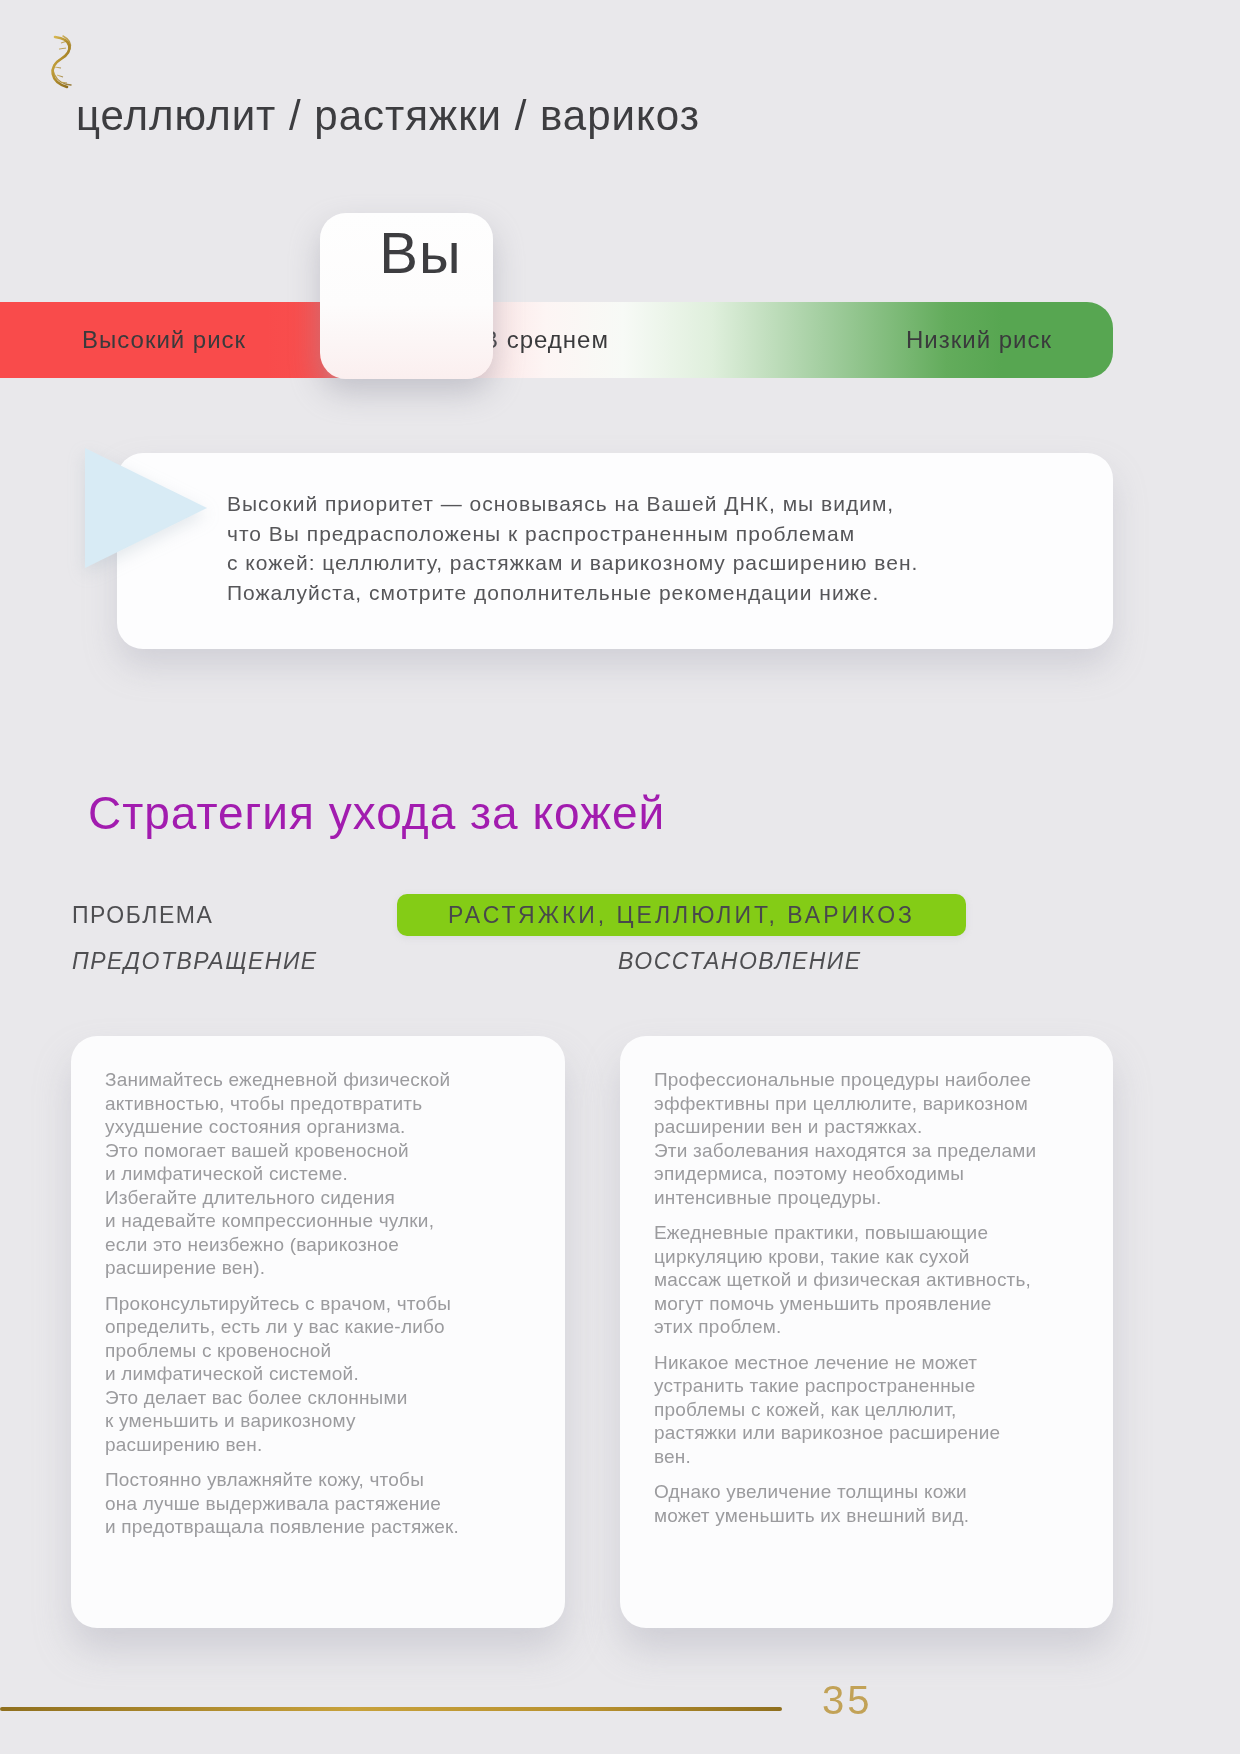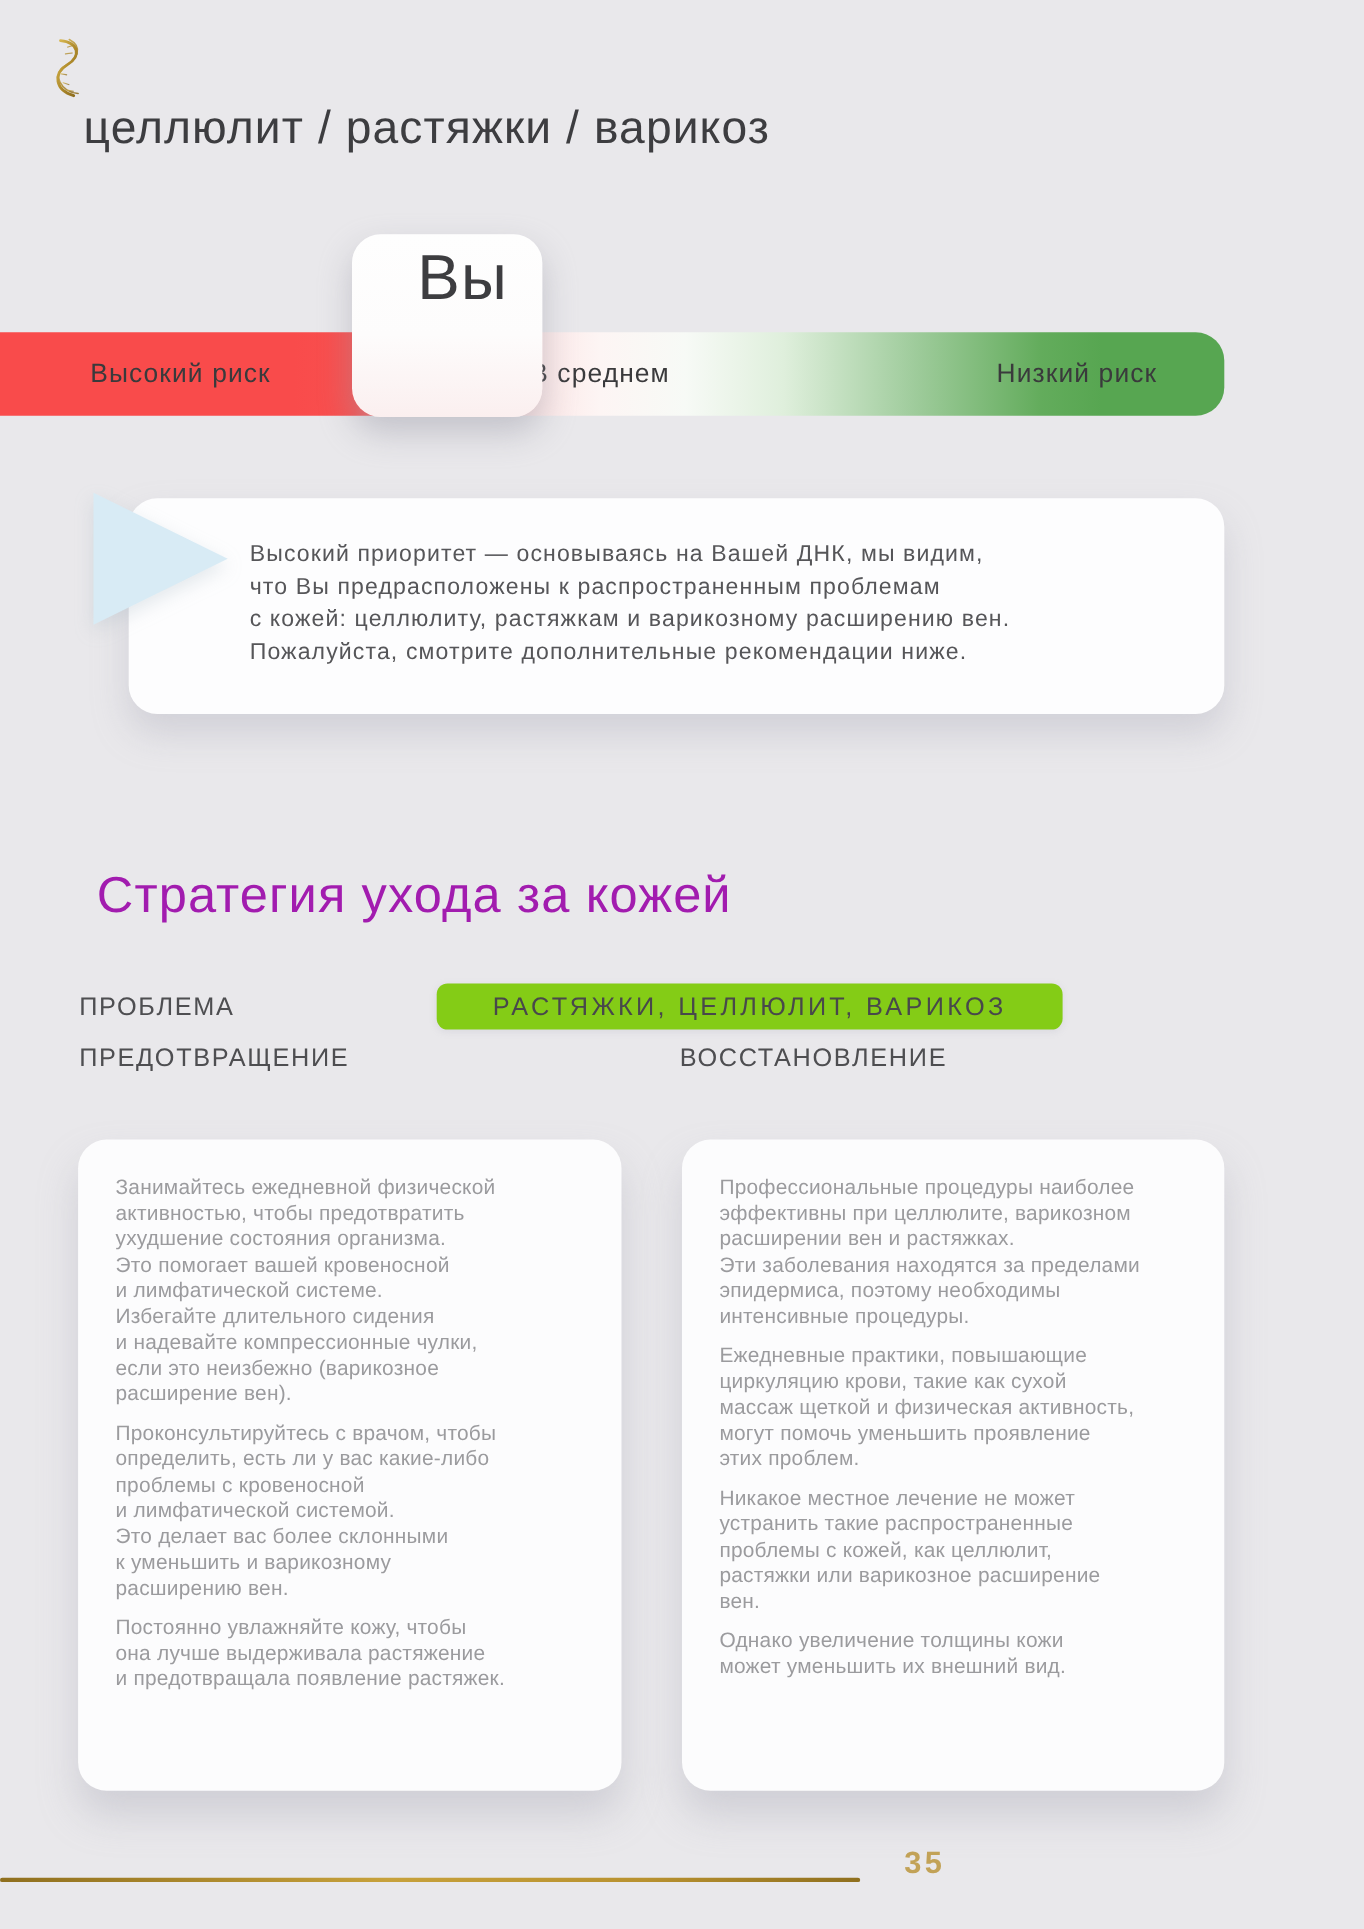--- a/index.html
+++ b/index.html
@@ -73,21 +73,21 @@
   }
   .problem-pill{
     position:absolute;left:397px;top:894px;width:569px;height:42px;
     background:#84cc16;border-radius:10px;
     box-shadow:0 2px 6px rgba(180,180,195,.25);
     text-align:center;line-height:42px;
     font-size:23px;color:#48484b;letter-spacing:3px;white-space:nowrap;
   }
   .col-header{
     position:absolute;top:948px;
-    font-size:23px;font-weight:400;color:#4e4e51;letter-spacing:1.5px;
+    font-size:23px;font-weight:400;color:#4e4e51;letter-spacing:1.5px;font-style:italic;
   }
   .col-header.prevention{left:72px;}
   .col-header.restoration{left:618px;}
 
   .strategy-card{
     position:absolute;top:1000px;height:592px;
     background:#FCFCFD;border-radius:26px;
     box-shadow:0 22px 36px rgba(160,160,175,.35);
     box-sizing:border-box;padding:32px 28px 0 34px;margin-top:36px;
   }
@@ -98,21 +98,21 @@
     color:#9b9b9e;letter-spacing:.2px;white-space:pre-line;
   }
 
   
   .footer-line{
     position:absolute;left:0;top:1707px;width:782px;height:4px;border-radius:2px;
     background:linear-gradient(90deg,#8F6F1E 0%,#C7A13B 45%,#B8912F 75%,#8F6F1E 100%);
   }
   .page-number{
     position:absolute;left:822px;top:1678px;
-    font-size:28px;font-weight:700;color:#C2A257;letter-spacing:3px;
+    font-size:40px;font-weight:400;color:#C2A257;letter-spacing:3px;
   }
 </style>
 </head>
 <body>
 
 <div class="page">
 
   <svg class="logo" viewBox="0 0 32 56" aria-hidden="true">
     <defs>
       <linearGradient id="goldGrad" x1="0" y1="0" x2="1" y2="1">

